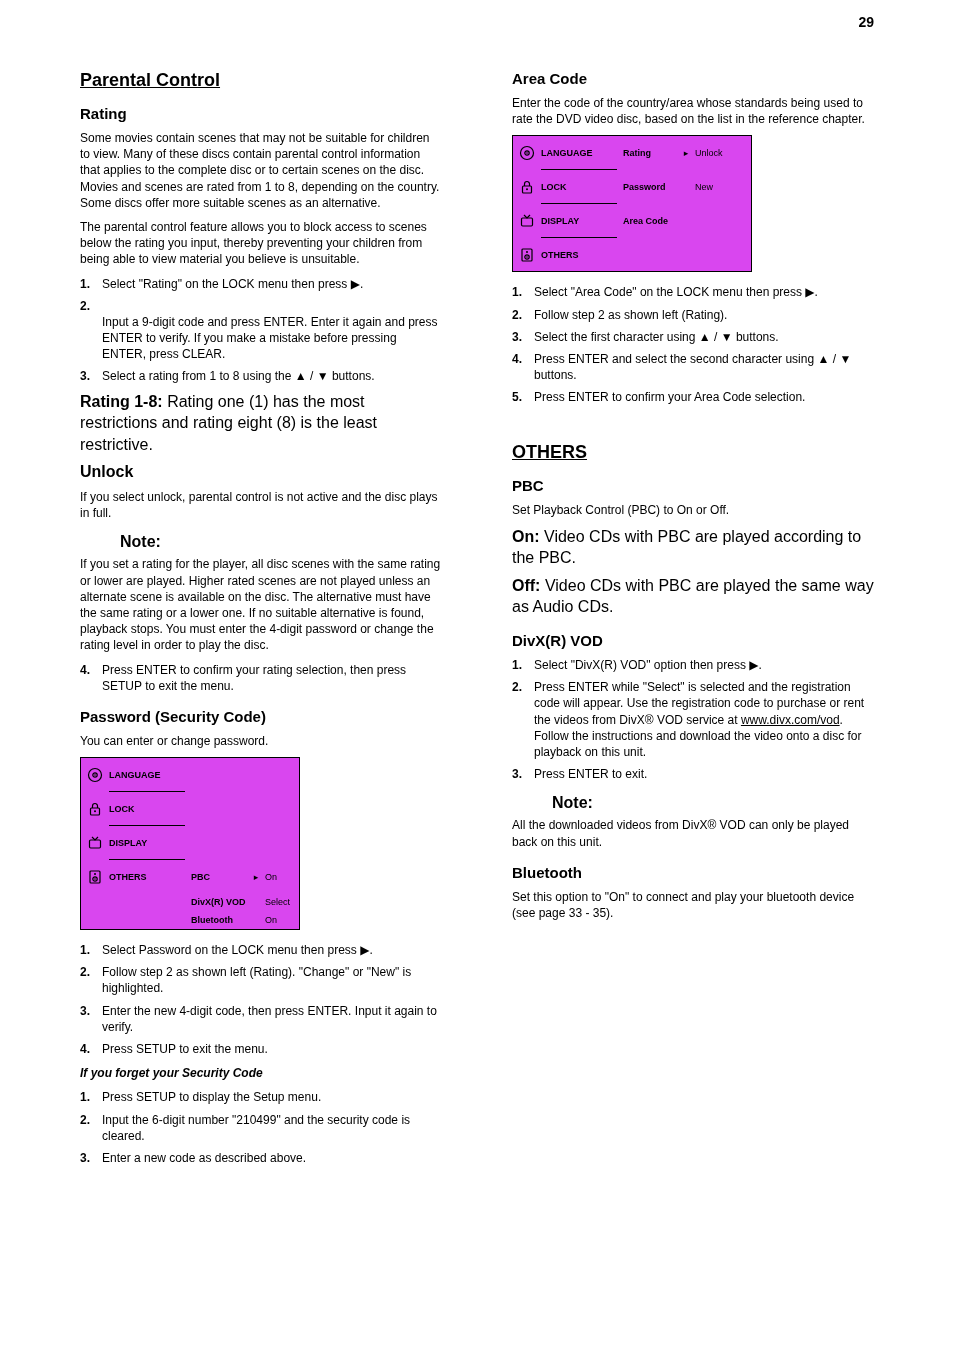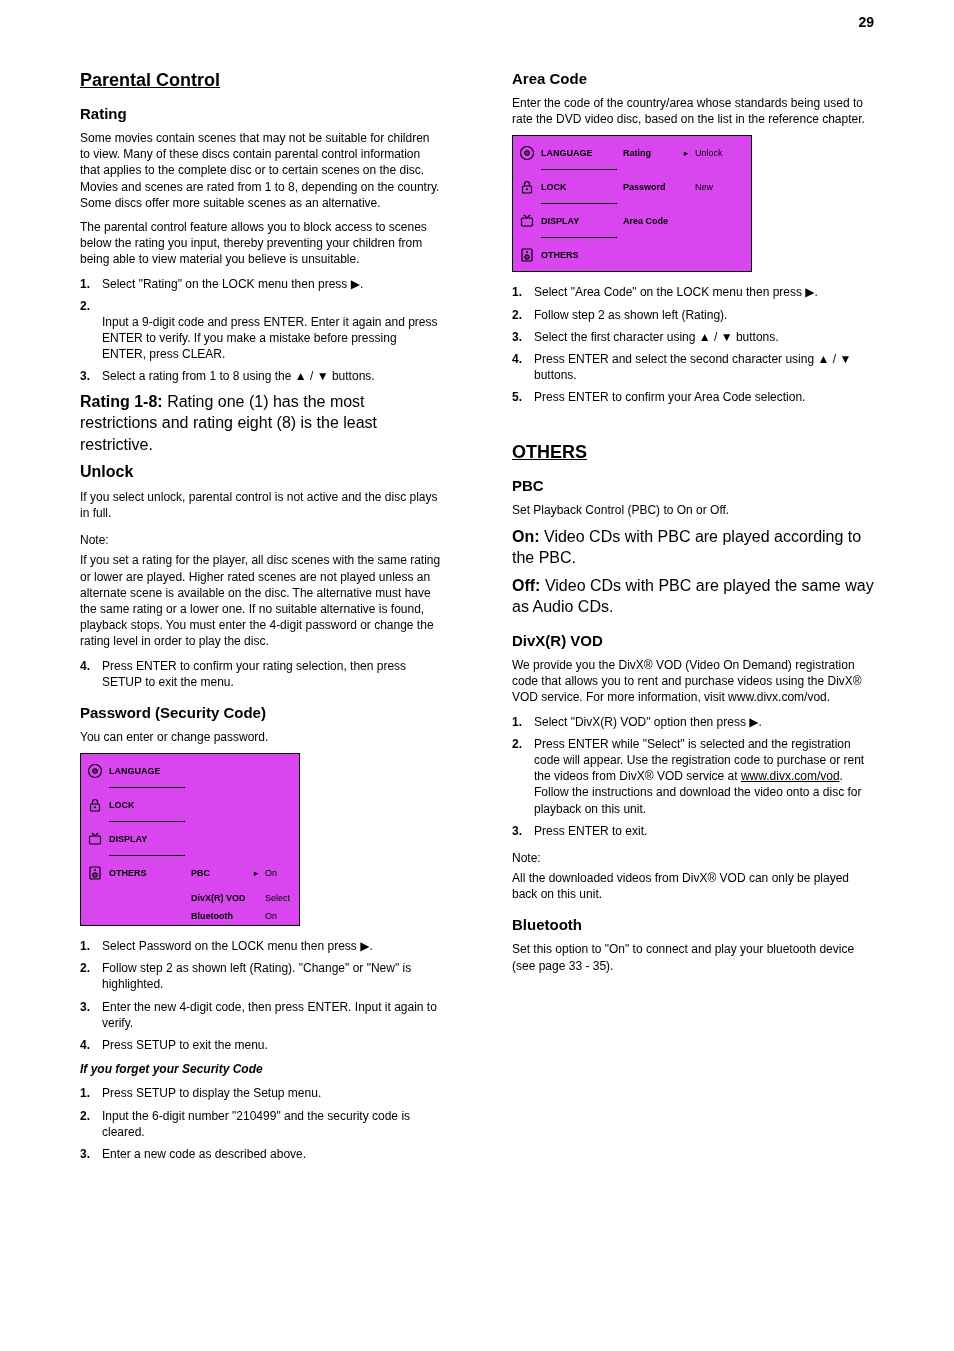--- a/index.html
+++ b/index.html
@@ -9,21 +9,21 @@
   .cols { display: flex; gap: 70px; margin-top: 10px; }
   .col { flex: 1; }
   .section-title { font-size: 18px; font-weight: bold; text-decoration: underline; margin-bottom: 14px; }
   .subtitle { font-size: 15px; font-weight: bold; margin-top: 14px; margin-bottom: 8px; }
   .body-text { font-size: 12px; line-height: 1.35; margin-bottom: 8px; }
   .label-text { font-size: 16px; line-height: 1.35; margin-bottom: 6px; margin-top: 6px; }
   .label-text .bold { font-weight: bold; }
   .step { display: flex; gap: 6px; font-size: 12px; line-height: 1.35; margin-bottom: 6px; }
   .step-num { font-weight: bold; min-width: 16px; }
   .step-text { flex: 1; }
-  .notes-head { font-size: 12px; font-weight: normal; margin-top: 12px; margin-bottom: 5px; }
+  .notes-head { font-size: 16px; font-weight: bold; margin-top: 12px; margin-bottom: 5px; margin-left: 40px; }
   .ib { display: inline; }
 
   
   .menu-box { border: 1px solid #000; background: #d946ef; width: 220px; font-size: 10px; margin: 8px 16px 12px 0; }
   .menu-box.wide { width: 240px; }
   .menu-row { display: flex; align-items: center; height: 33px; }
   .menu-icon { width: 28px; height: 33px; display: flex; align-items: center; justify-content: center; }
   .menu-icon svg { width: 16px; height: 16px; }
   .menu-label { width: 72px; font-size: 9px; font-weight: bold; }
   .menu-arrow { width: 10px; font-size: 9px; text-align: center; }
@@ -315,21 +315,20 @@
     <div class="label-text">
       <span class="bold">On:</span>
       <span>Video CDs with PBC are played according to the PBC.</span>
     </div>
     <div class="label-text">
       <span class="bold">Off:</span>
       <span>Video CDs with PBC are played the same way as Audio CDs.</span>
     </div>
 
     <div class="subtitle">DivX(R) VOD</div>
-    <p class="body-text">We provide you the DivX® VOD (Video On Demand) registration code that allows you to rent and purchase videos using the DivX® VOD service. For more information, visit www.divx.com/vod.</p>
 
     <div class="step">
       <span class="step-num">1.</span>
       <span class="step-text">Select "DivX(R) VOD" option then press ▶.</span>
     </div>
     <div class="step">
       <span class="step-num">2.</span>
       <span class="step-text">
         <span class="ib">Press ENTER while "Select" is selected and the registration code will appear. Use the registration code to purchase or rent the videos from DivX® VOD service at </span>
         <span class="ib" style="text-decoration:underline">www.divx.com/vod</span><span class="ib">. Follow the instructions and download the video onto a disc for playback on this unit.</span>

